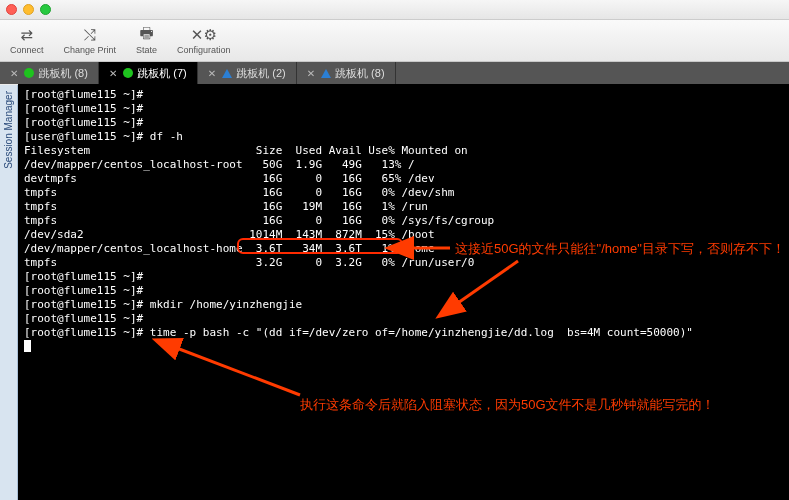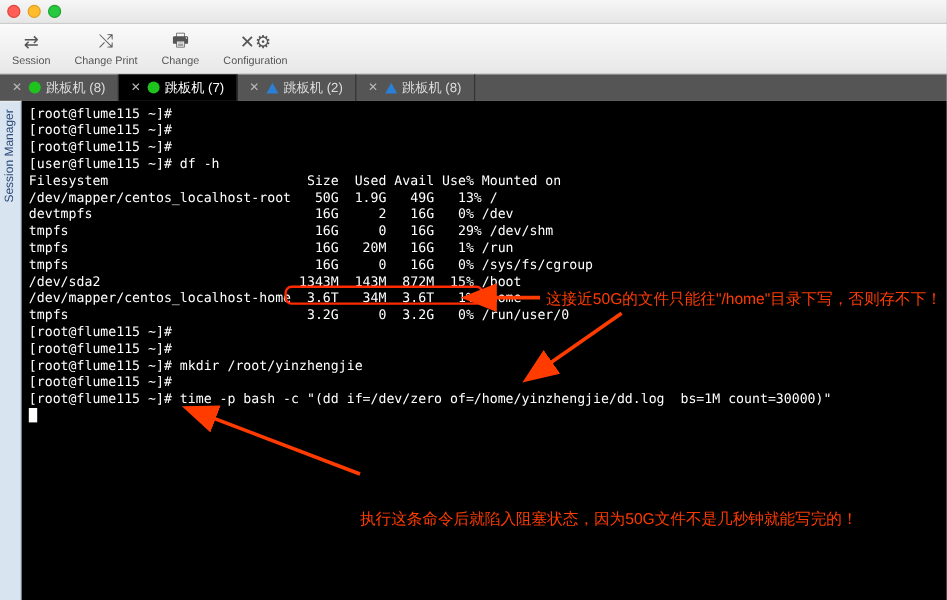--- a/index.html
+++ b/index.html
@@ -168,29 +168,29 @@
   <div class="traffic-lights">
     <div class="tl red"></div>
     <div class="tl yellow"></div>
     <div class="tl green"></div>
   </div>
 </div>
 
 <div class="toolbar">
   <div class="tool-btn">
     <div class="tool-icon">⇄</div>
-    <span>Session</span>
+    <span>Connect</span>
   </div>
   <div class="tool-btn">
     <div class="tool-icon">⤭</div>
     <span>Change Print</span>
   </div>
   <div class="tool-btn">
     <div class="tool-icon">🖶</div>
-    <span>Change</span>
+    <span>State</span>
   </div>
   <div class="tool-btn">
     <div class="tool-icon">✕⚙</div>
     <span>Configuration</span>
   </div>
 </div>
 
 <div class="tab-bar">
   <div class="tab">
     <span class="tab-close">✕</span>
@@ -218,32 +218,32 @@
   <div class="sidebar-label">Session Manager</div>
 </div>
 
 <div class="terminal">
   <pre><span>[root@flume115 ~]# </span>
 <span>[root@flume115 ~]# </span>
 <span>[root@flume115 ~]# </span>
 <span>[user@flume115 ~]# df -h</span>
 <span>Filesystem                         Size  Used Avail Use% Mounted on</span>
 <span>/dev/mapper/centos_localhost-root   50G  1.9G   49G   13% /</span>
-<span>devtmpfs                            16G     2   16G   0% /dev</span>
-<span>tmpfs                               16G     0   16G   29% /dev/shm</span>
-<span>tmpfs                               16G   20M   16G   1% /run</span>
+<span>devtmpfs                            16G     0   16G   65% /dev</span>
+<span>tmpfs                               16G     0   16G   0% /dev/shm</span>
+<span>tmpfs                               16G   19M   16G   1% /run</span>
 <span>tmpfs                               16G     0   16G   0% /sys/fs/cgroup</span>
-<span>/dev/sda2                         1343M  143M  872M  15% /boot</span>
+<span>/dev/sda2                         1014M  143M  872M  15% /boot</span>
 <span>/dev/mapper/centos_localhost-home  3.6T   34M  3.6T   1% /home</span>
 <span>tmpfs                              3.2G     0  3.2G   0% /run/user/0</span>
 <span>[root@flume115 ~]# </span>
 <span>[root@flume115 ~]# </span>
-<span>[root@flume115 ~]# mkdir /root/yinzhengjie</span>
-<span>[root@flume115 ~]# </span>
-<span>[root@flume115 ~]# time -p bash -c "(dd if=/dev/zero of=/home/yinzhengjie/dd.log  bs=1M count=30000)"</span>
+<span>[root@flume115 ~]# mkdir /home/yinzhengjie</span>
+<span>[root@flume115 ~]# </span>
+<span>[root@flume115 ~]# time -p bash -c "(dd if=/dev/zero of=/home/yinzhengjie/dd.log  bs=4M count=50000)"</span>
 <span class="cursor"></span></pre>
 </div>
 
 <div class="highlight-box" style="left:237px; top:238px; width:166px; height:16px;"></div>
 
 <svg class="arrow-svg">
   <defs>
     <marker id="arrowhead" markerWidth="10" markerHeight="8" refX="2" refY="4" orient="auto">
       <polygon points="0 0, 10 4, 0 8" fill="#ff3b00"></polygon>
     </marker>
@@ -252,15 +252,15 @@
   <line x1="450" y1="248" x2="408" y2="248" stroke="#ff3b00" stroke-width="3" marker-end="url(#arrowhead)"></line>
 
   <line x1="518" y1="261" x2="455" y2="305" stroke="#ff3b00" stroke-width="3" marker-end="url(#arrowhead)"></line>
 
   <line x1="300" y1="395" x2="174" y2="347" stroke="#ff3b00" stroke-width="3" marker-end="url(#arrowhead)"></line>
 </svg>
 
 <div class="annotation" style="left:455px; top:240px;">
   <span class="ann-text">这接近50G的文件只能往"/home"目录下写，否则存不下！</span>
 </div>
-<div class="annotation" style="left:300px; top:396px;margin-top:28px;">
+<div class="annotation" style="left:300px; top:396px;">
   <span class="ann-text">执行这条命令后就陷入阻塞状态，因为50G文件不是几秒钟就能写完的！</span>
 </div>
 
 </body></html>

